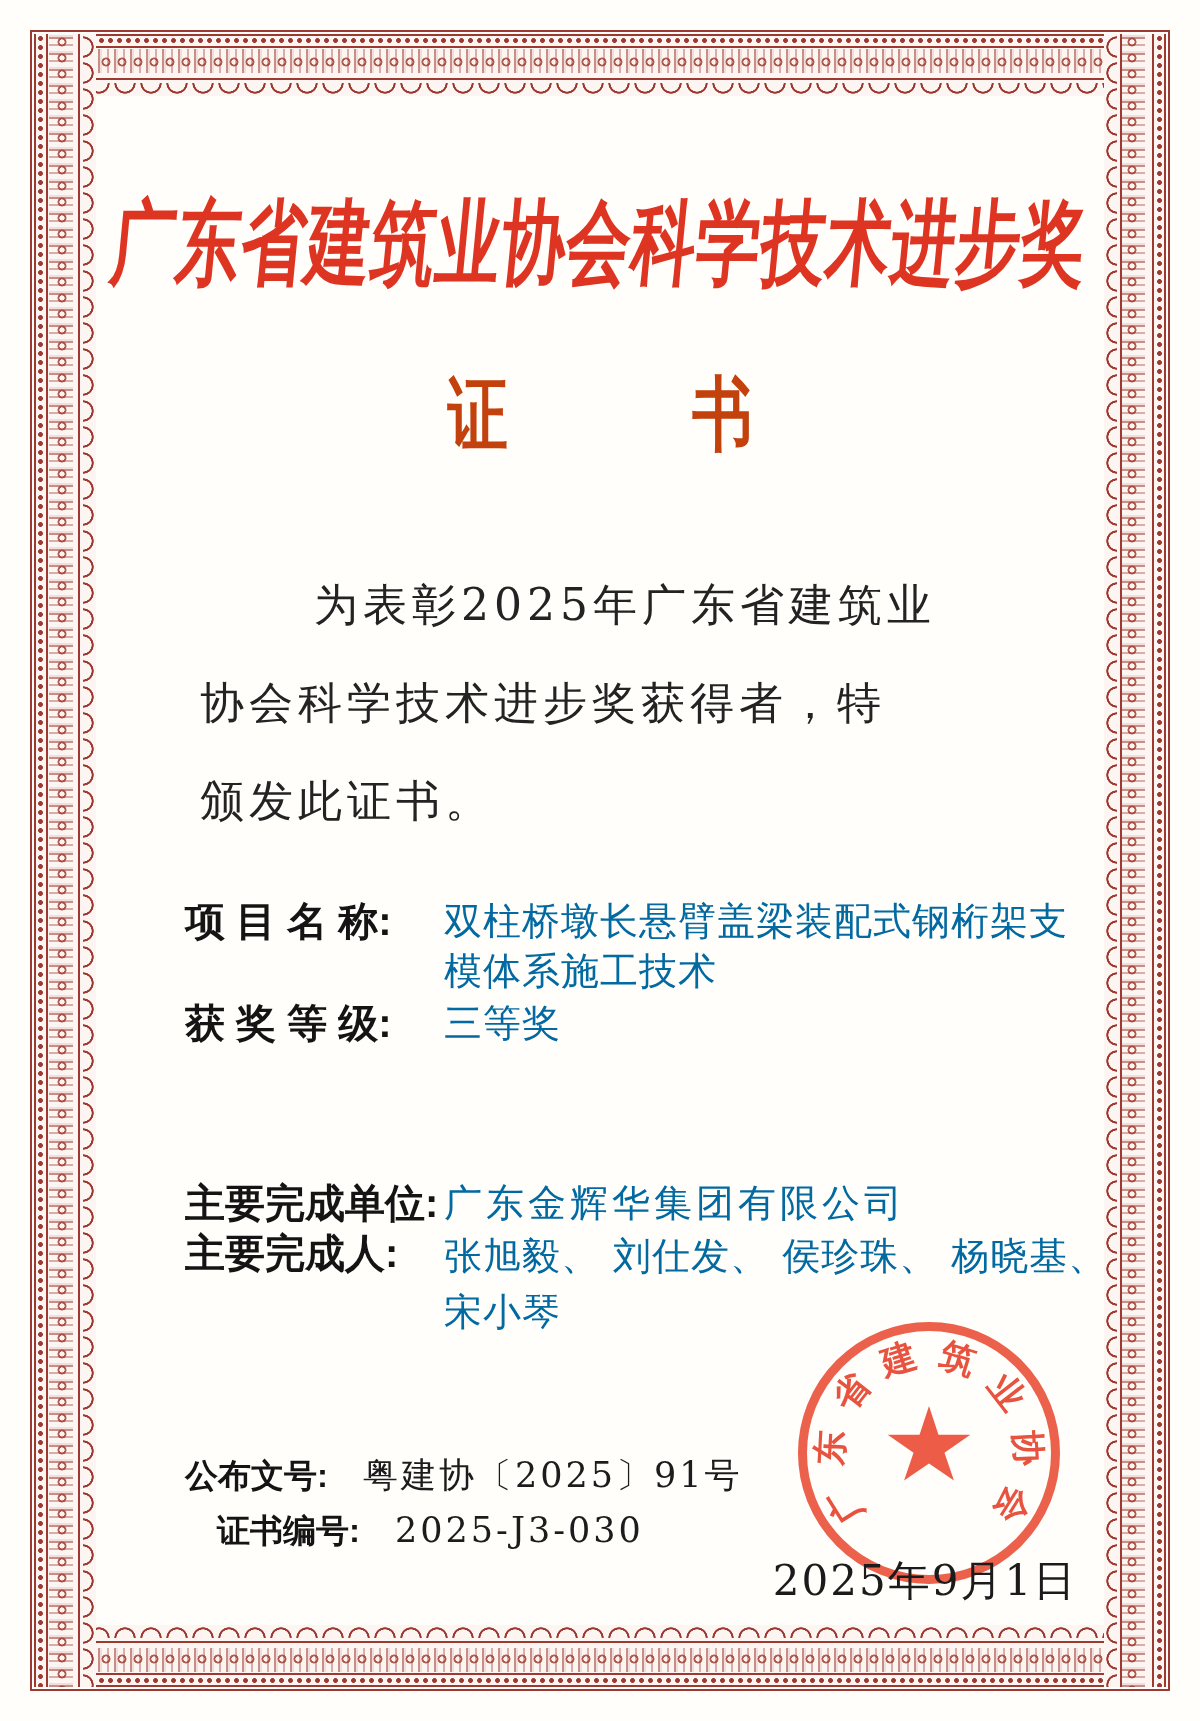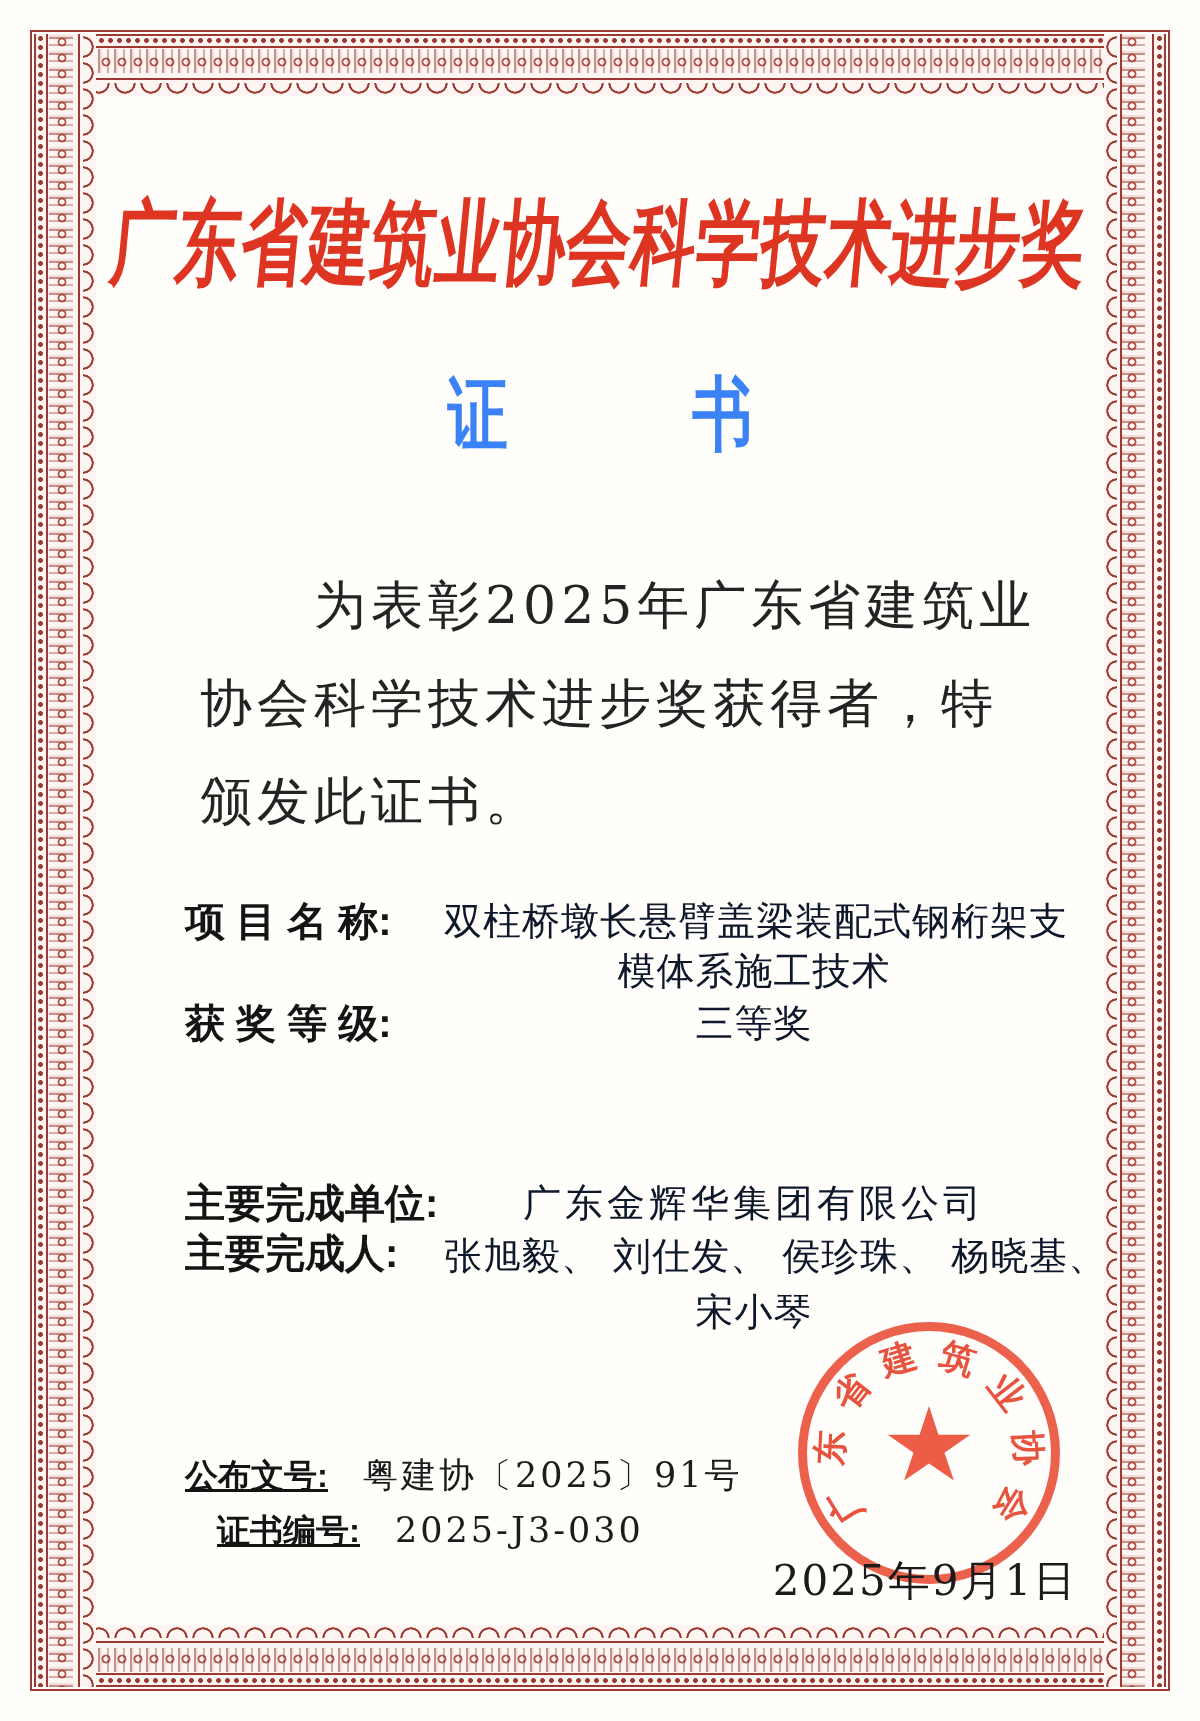--- a/index.html
+++ b/index.html
@@ -57,42 +57,42 @@
       radial-gradient(circle at 4.5px 4.5px,#9c3a31 2.1px,rgba(0,0,0,0) 2.7px),
       linear-gradient(#9c3a31,#9c3a31);
     background-size:13px 26px,2px 100%,24px 100%,16px 16px,2px 100%,9px 9px,2px 100%;
     background-position:0 0,right 44px top 0,right 21px top 0,right 26px top 0,right 12px top 0,right 2px top 0,right 0 top 0;
     background-repeat:repeat-y,no-repeat,no-repeat,repeat-y,no-repeat,repeat-y,no-repeat;}
 
   
   .title{position:absolute;top:196px;left:0;width:100%;height:120px;text-align:center;color:#de3422;}
   .title span{display:inline-block;font-size:64px;font-weight:700;letter-spacing:1px;white-space:nowrap;
     transform:scaleY(1.45) skewX(-8deg);transform-origin:50% 40%;}
-  .subtitle{position:absolute;top:372px;left:0;width:100%;text-align:center;color:#3b82f6;}
+  .subtitle{position:absolute;top:372px;left:0;width:100%;text-align:center;color:#c2410c;}
   .subtitle span{display:inline-block;font-size:60px;font-weight:700;letter-spacing:84px;padding-left:84px;
     transform:scaleY(1.35);transform-origin:50% 40%;white-space:nowrap;}
 
   .intro{position:absolute;top:556px;left:200px;width:830px;color:#232323;
-    font-family:"DejaVu Serif",serif;font-size:52px;letter-spacing:5px;}
+    font-family:"DejaVu Serif",serif;font-size:44px;letter-spacing:5px;}
   .intro div{line-height:98px;white-space:nowrap;}
   .intro .l1{padding-left:114px;}
 
   .field-row{position:absolute;left:185px;width:900px;}
   .flabel{display:inline-block;width:259px;vertical-align:top;font-weight:700;font-size:40px;color:#141414;line-height:50px;white-space:nowrap;}
-  .fvalue{display:inline-block;vertical-align:top;width:620px;font-family:"DejaVu Serif",serif;font-size:38px;color:#0f172a;line-height:50px;letter-spacing:1px;text-align:center;}
+  .fvalue{display:inline-block;vertical-align:top;width:620px;font-family:"DejaVu Serif",serif;font-size:38px;color:#0369a1;line-height:50px;letter-spacing:1px;}
   .fvalue .vline{white-space:nowrap;}
   .row-project{top:896px;}
   .row-award{top:998px;}
   .row-unit{top:1178px;}
   .row-unit .fvalue{letter-spacing:4px;}
   .row-people{top:1228px;}
   .row-people .fvalue .vline{line-height:56px;}
 
   .footer-row{position:absolute;left:185px;white-space:nowrap;}
-  .footer-row .klabel{font-weight:700;font-size:33px;color:#141414;display:inline-block;width:178px;text-decoration:underline;}
+  .footer-row .klabel{font-weight:700;font-size:33px;color:#141414;display:inline-block;width:178px;}
   .footer-row .kvalue{font-family:"DejaVu Serif",serif;font-size:35px;color:#1c1c1c;letter-spacing:3px;}
   .row-docno{top:1452px;}
   .row-certno{top:1509px;margin-left:32px;}
 
   
   .seal{position:absolute;left:798px;top:1322px;width:262px;height:262px;opacity:.93;z-index:4;}
   .seal-ring{position:absolute;inset:0;border:9px solid rgba(233,70,46,.92);border-radius:50%;}
   .seal-star{position:absolute;left:88px;top:84px;width:86px;height:82px;background:rgba(233,70,46,.95);
     clip-path:polygon(50% 0%,61% 35%,98% 35%,68% 57%,79% 91%,50% 70%,21% 91%,32% 57%,2% 35%,39% 35%);}
   .seal-char{position:absolute;left:50%;top:50%;width:40px;height:40px;margin:-20px 0 0 -20px;

